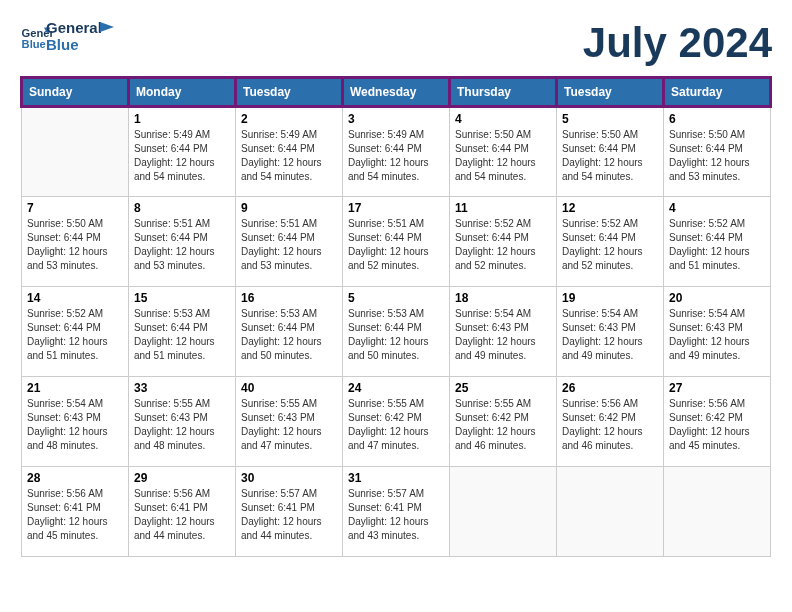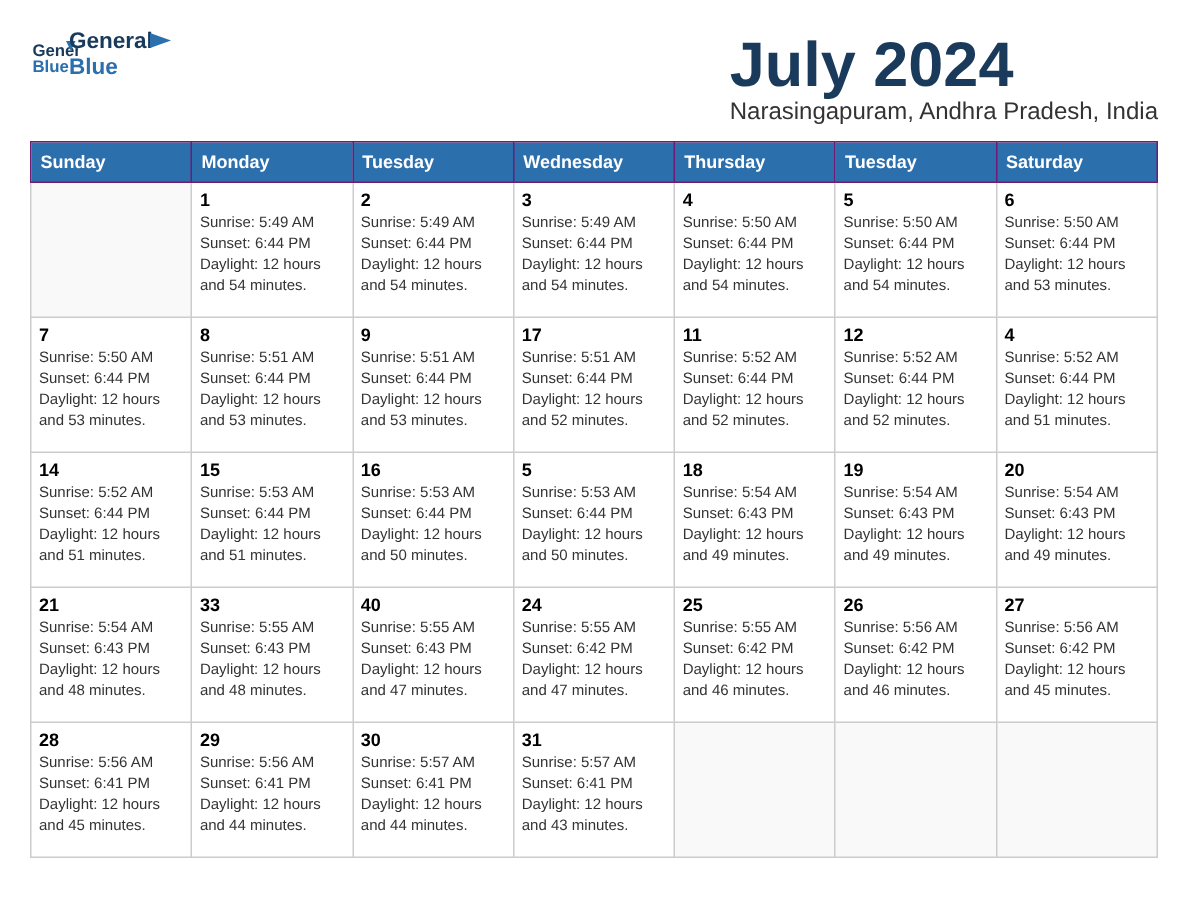--- a/index.html
+++ b/index.html
@@ -19,21 +19,21 @@
     .logo {
       display: flex;
       align-items: center;
       gap: 4px;
     }
     .logo-icon {
       width: 32px;
       height: 32px;
     }
     .title-section {
-      text-align: left;
+      text-align: right;
     }
     .month-title {
       font-size: 42px;
       font-weight: bold;
       color: #1a3a5c;
       line-height: 1.1;
     }
     .location-title {
       font-size: 16px;
       color: #333;
@@ -44,21 +44,21 @@
       border-collapse: collapse;
       font-size: 11px;
     }
     .calendar th {
       background-color: #2c6fad;
       color: white;
       text-align: left;
       padding: 6px 6px;
       font-size: 12px;
       font-weight: bold;
-      border: 1px solid #701a75;
+      border: 3px solid #701a75;
     }
     .calendar td {
       border: 1px solid #ccc;
       vertical-align: top;
       padding: 4px 5px;
       width: 107px;
       min-height: 80px;
       background: #fff;
     }
     .calendar td.empty {
@@ -93,21 +93,20 @@
     <div style="display:flex;flex-direction:column;line-height:1.1;margin-left:-10px">
       <span style="font-size:15px;font-weight:bold;color:#1a3a5c;">General</span>
       <span style="font-size:15px;font-weight:bold;color:#2c6fad;">Blue</span>
     </div>
     <svg width="20" height="20" viewBox="0 0 20 20" style="margin-left:-6px;margin-top:-10px">
       <polygon points="0,0 14,5 0,10" fill="#2c6fad"></polygon>
     </svg>
   </div>
   <div class="title-section">
     <div class="month-title">July 2024</div>
-    <div class="location-title">Narasingapuram, Andhra Pradesh, India</div>
   </div>
 </div>
 
 <table class="calendar">
   <thead>
     <tr>
     <th>Sunday</th>
         <th>Monday</th>
         <th>Tuesday</th>
         <th>Wednesday</th>

